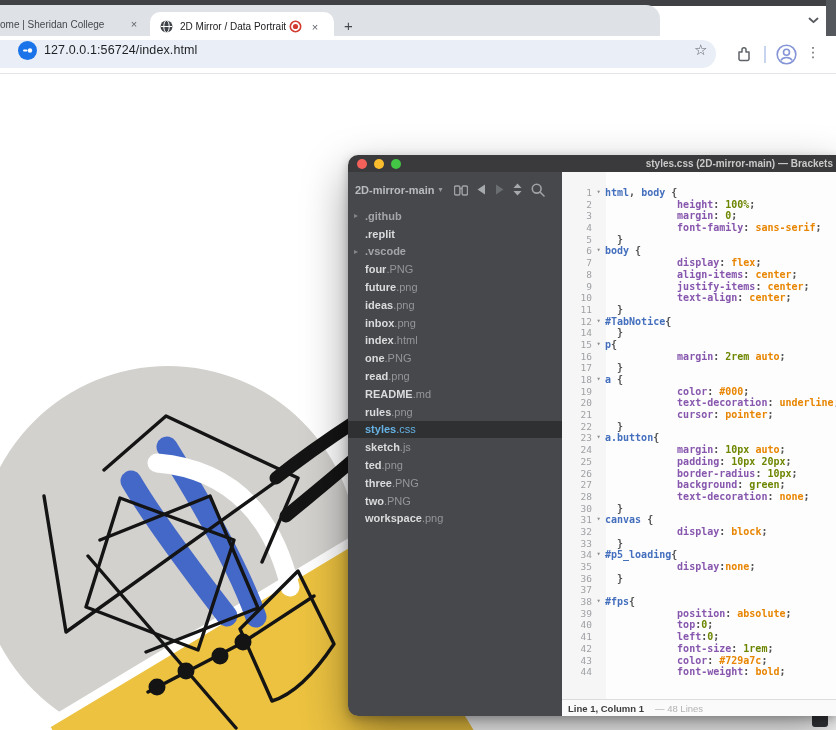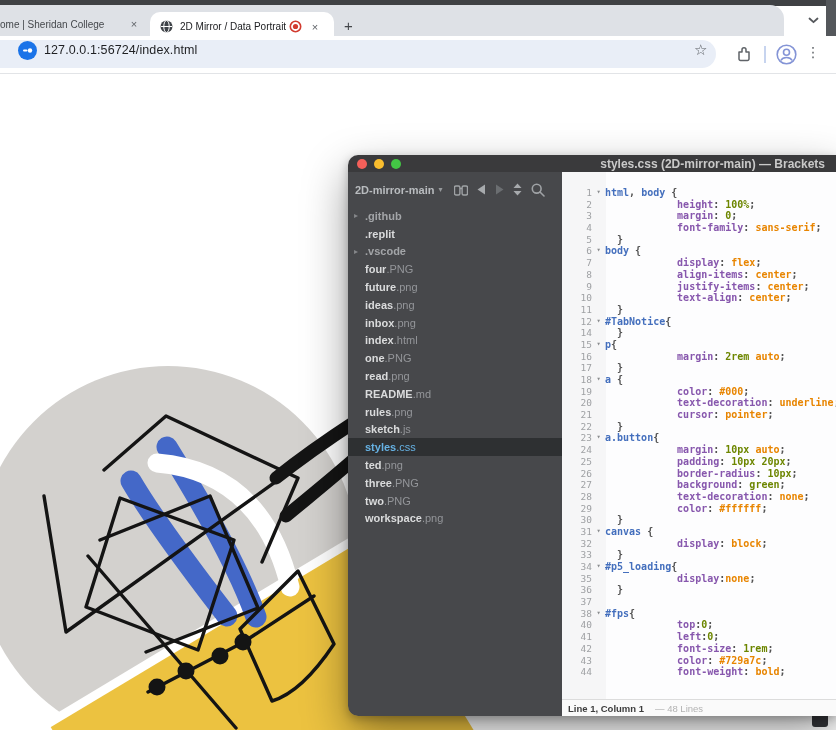--- a/index.html
+++ b/index.html
@@ -1,21 +1,21 @@
 <!DOCTYPE html>
 <html><head>
 <meta charset="utf-8">
 <style>
   html,body{margin:0;padding:0;}
   body{width:836px;height:730px;position:relative;overflow:hidden;background:#fff;
        font-family:"Liberation Sans",sans-serif;-webkit-font-smoothing:antialiased;}
   
   .top-strip{position:absolute;left:0;top:0;width:836px;height:6px;background:#3f4144;z-index:5;}
   .corner-dark{position:absolute;left:826px;top:0;width:10px;height:38px;background:#54575b;z-index:5;}
-  .tabstrip{position:absolute;left:0;top:5px;width:784px;height:31px;background:#dee1e6;
+  .tabstrip{position:absolute;left:0;top:5px;width:660px;height:31px;background:#dee1e6;
             border-top-right-radius:14px;z-index:6;}
   .tab-inactive{position:absolute;left:0;top:6px;width:147px;height:26px;display:flex;align-items:center;}
   .tab-inactive .tab-title{font-size:10px;color:#45484c;white-space:nowrap;overflow:hidden;flex:1;}
   .tab-close{width:14px;height:14px;display:flex;align-items:center;justify-content:center;
              font-size:11px;color:#5f6368;margin:0 6px;cursor:pointer;}
   .tab-active{position:absolute;left:150px;top:7px;width:184px;height:29px;background:#fff;
               border-radius:10px 10px 0 0;display:flex;align-items:center;padding:0 6px 0 10px;box-sizing:border-box;}
   .tab-active .tab-title{font-size:10px;color:#202124;white-space:nowrap;flex:1;margin-left:7px;}
   .newtab-btn{position:absolute;left:339px;top:11px;width:19px;height:19px;display:flex;align-items:center;
               justify-content:center;font-size:15px;color:#44474b;cursor:pointer;}
@@ -34,22 +34,22 @@
   .kebab-icon{position:absolute;left:806px;top:8px;font-size:14px;color:#5f6368;cursor:pointer;width:14px;text-align:center;}
   
   .artwork{position:absolute;left:0;top:0;z-index:1;pointer-events:none;}
   
   .editor{position:absolute;left:348px;top:155px;width:488px;height:561px;z-index:10;
           border-radius:10px 0 0 10px;box-shadow:0 18px 45px rgba(0,0,0,.4),0 3px 10px rgba(0,0,0,.25);}
   .titlebar{position:absolute;left:0;top:0;width:100%;height:17px;background:#3a3a3c;
             border-radius:10px 0 0 0;display:flex;align-items:center;}
   .traffic{display:flex;gap:7px;margin-left:9px;}
   .traffic span{width:10px;height:10px;border-radius:50%;display:block;cursor:pointer;}
-  .win-title{flex:1;text-align:right;font-size:12px;font-weight:bold;color:#c9c9c9;
-             padding-right:11px;white-space:nowrap;overflow:hidden;}
+  .win-title{flex:1;text-align:right;font-size:10px;font-weight:bold;color:#c9c9c9;
+             padding-right:3px;white-space:nowrap;overflow:hidden;}
   .window-body{position:absolute;left:0;top:17px;width:100%;height:544px;display:flex;
                border-radius:0 0 0 10px;overflow:hidden;}
   .sidebar{width:214px;background:#47484b;flex-shrink:0;display:flex;flex-direction:column;}
   .proj-row{height:35px;display:flex;align-items:center;padding-left:7px;}
   .proj-label{font-size:11px;font-weight:600;color:#b9bcbf;cursor:pointer;}
   .proj-caret{font-size:8px;color:#96999c;margin-left:4px;cursor:pointer;}
   .tool-icons{display:flex;align-items:center;gap:9px;margin-left:12px;}
   .file-tree{flex:1;}
   .file-row{height:17.8px;display:flex;align-items:center;padding-left:17px;font-size:11px;cursor:pointer;position:relative;}
   .file-row .disclosure{position:absolute;left:6px;font-size:8px;color:#85878a;}
@@ -235,27 +235,27 @@
             <span class="fext">.png</span>
           </div>
           <div class="file-row">
             <span class="fname">README</span>
             <span class="fext">.md</span>
           </div>
           <div class="file-row">
             <span class="fname">rules</span>
             <span class="fext">.png</span>
           </div>
-          <div class="file-row">
-            <span class="fname">sketch</span>
-            <span class="fext">.js</span>
-          </div>
           <div class="file-row selected">
             <span class="fname">styles</span>
             <span class="fext">.css</span>
+          </div>
+          <div class="file-row">
+            <span class="fname">sketch</span>
+            <span class="fext">.js</span>
           </div>
           <div class="file-row">
             <span class="fname">ted</span>
             <span class="fext">.png</span>
           </div>
           <div class="file-row">
             <span class="fname">three</span>
             <span class="fext">.PNG</span>
           </div>
           <div class="file-row">
@@ -399,25 +399,20 @@
             <span class="lnum">27</span>
             <span class="fold"></span>
             <span class="ltext"><span class="tk-pln">    </span><span class="tk-prop">background</span><span class="tk-pln">: </span><span class="tk-num">green</span><span class="tk-pln">;</span></span>
           </div>
           <div class="code-line">
             <span class="lnum">28</span>
             <span class="fold"></span>
             <span class="ltext"><span class="tk-pln">    </span><span class="tk-prop">text-decoration</span><span class="tk-pln">: </span><span class="tk-atom">none</span><span class="tk-pln">;</span></span>
           </div>
           <div class="code-line">
-            <span class="lnum">29</span>
-            <span class="fold"></span>
-            <span class="ltext"><span class="tk-pln">    </span><span class="tk-prop">color</span><span class="tk-pln">: </span><span class="tk-atom">#ffffff</span><span class="tk-pln">;</span></span>
-          </div>
-          <div class="code-line">
             <span class="lnum">30</span>
             <span class="fold"></span>
             <span class="ltext"><span class="tk-pln">  }</span></span>
           </div>
           <div class="code-line">
             <span class="lnum">31</span>
             <span class="fold">▾</span>
             <span class="ltext"><span class="tk-sel">canvas</span><span class="tk-pln"> {</span></span>
           </div>
           <div class="code-line">
@@ -447,20 +442,25 @@
           </div>
           <div class="code-line">
             <span class="lnum">37</span>
             <span class="fold"></span>
             <span class="ltext"></span>
           </div>
           <div class="code-line">
             <span class="lnum">38</span>
             <span class="fold">▾</span>
             <span class="ltext"><span class="tk-sel">#fps</span><span class="tk-pln">{</span></span>
+          </div>
+          <div class="code-line">
+            <span class="lnum">39</span>
+            <span class="fold"></span>
+            <span class="ltext"><span class="tk-pln">    </span><span class="tk-prop">position</span><span class="tk-pln">: </span><span class="tk-atom">absolute</span><span class="tk-pln">;</span></span>
           </div>
           <div class="code-line">
             <span class="lnum">40</span>
             <span class="fold"></span>
             <span class="ltext"><span class="tk-pln">    </span><span class="tk-prop">top</span><span class="tk-pln">:</span><span class="tk-num">0</span><span class="tk-pln">;</span></span>
           </div>
           <div class="code-line">
             <span class="lnum">41</span>
             <span class="fold"></span>
             <span class="ltext"><span class="tk-pln">    </span><span class="tk-prop">left</span><span class="tk-pln">:</span><span class="tk-num">0</span><span class="tk-pln">;</span></span>

